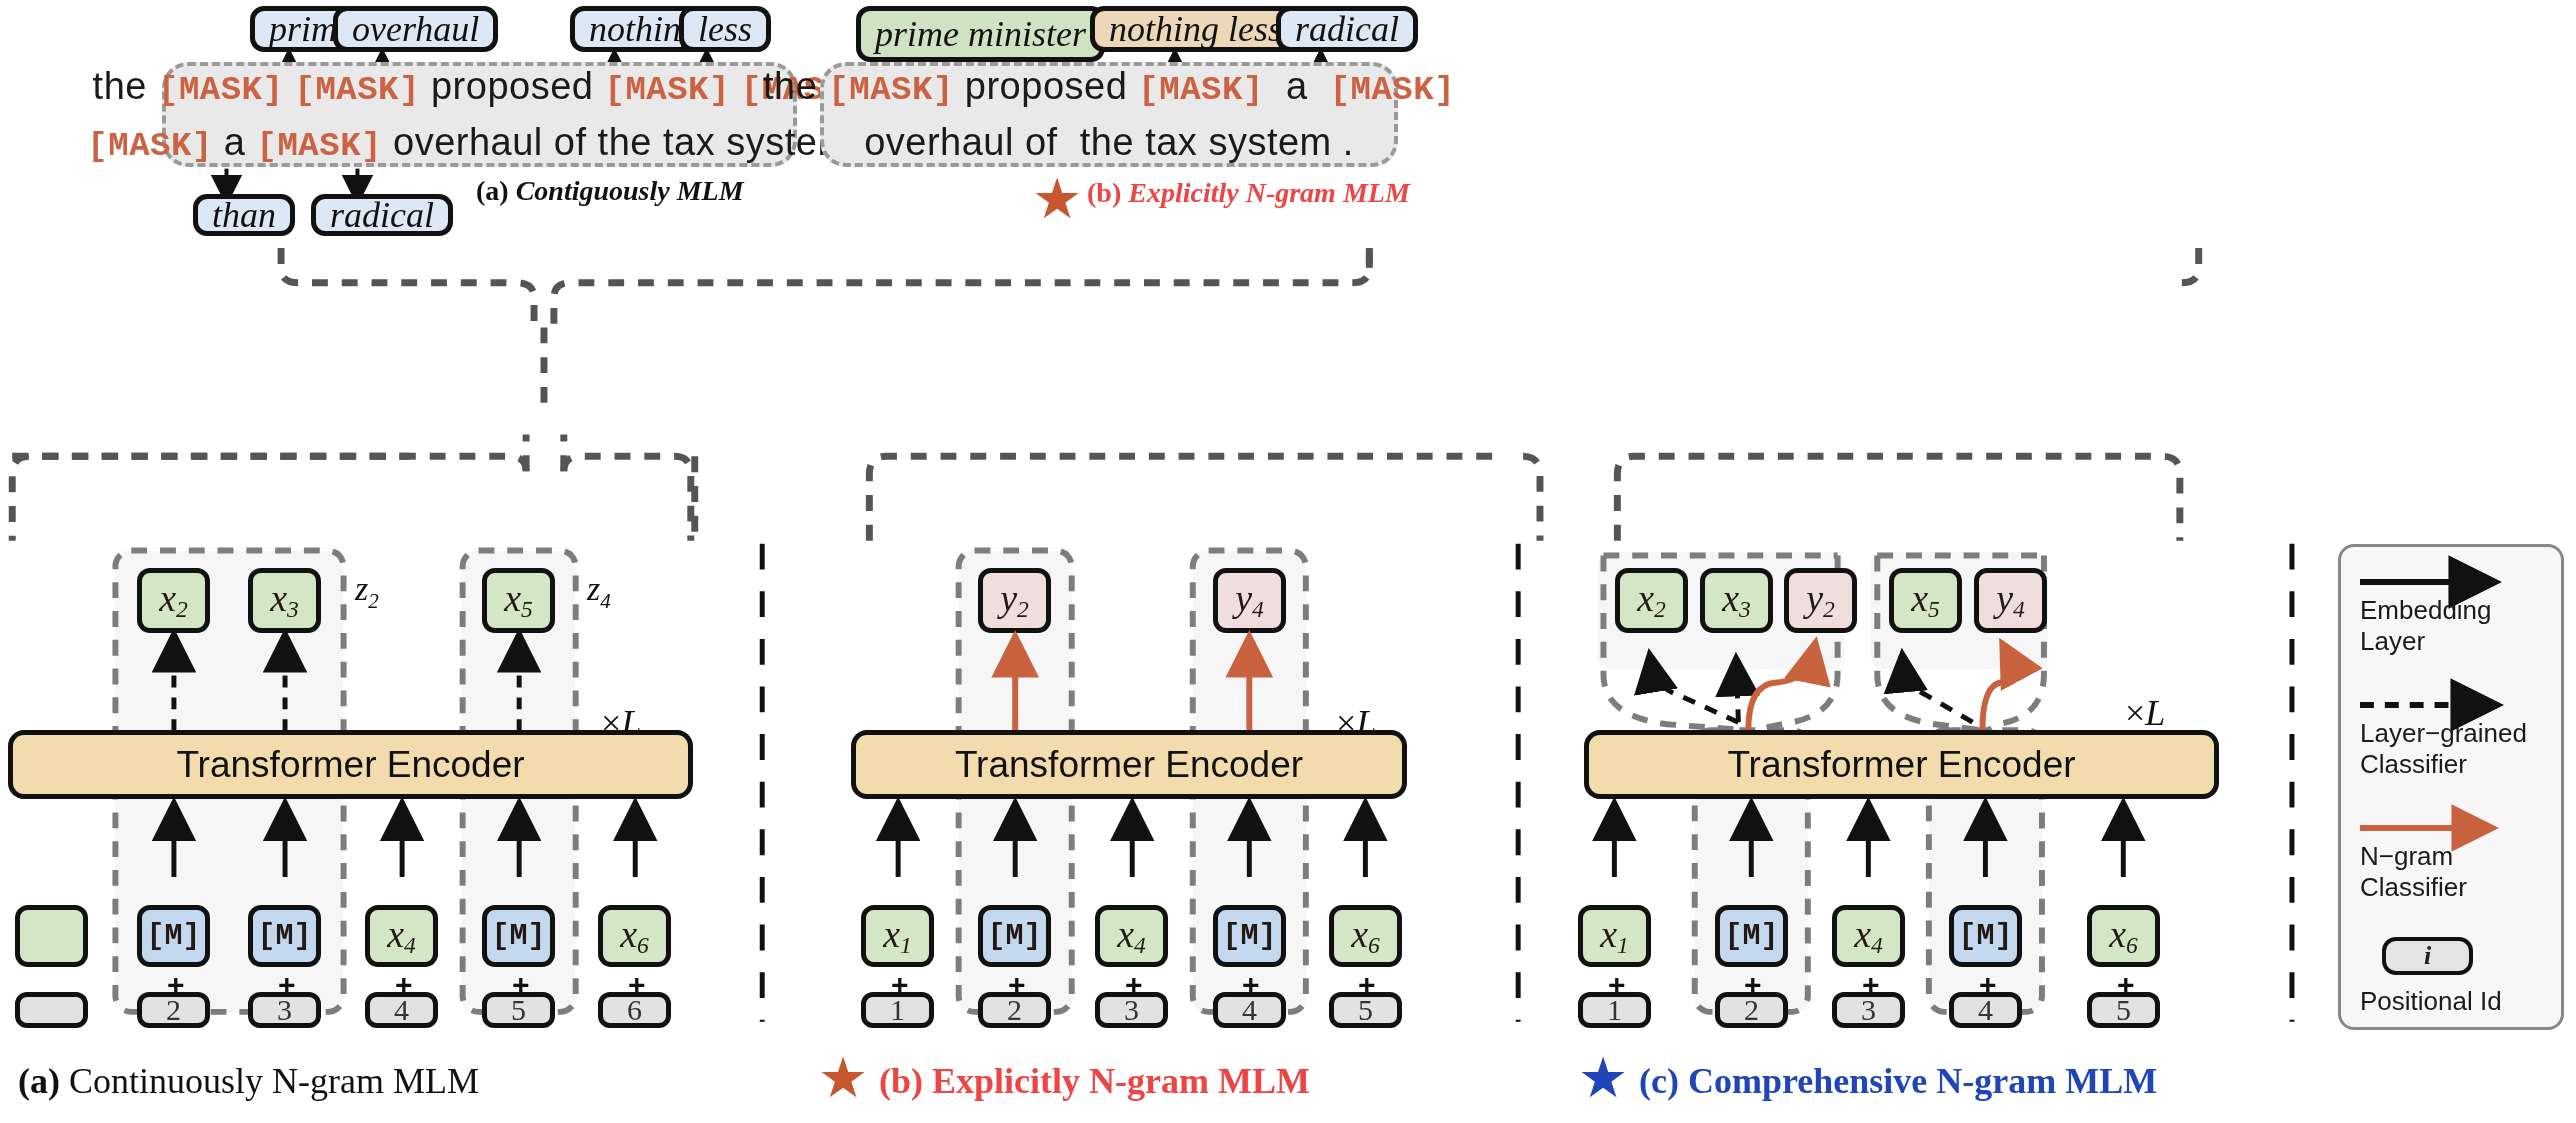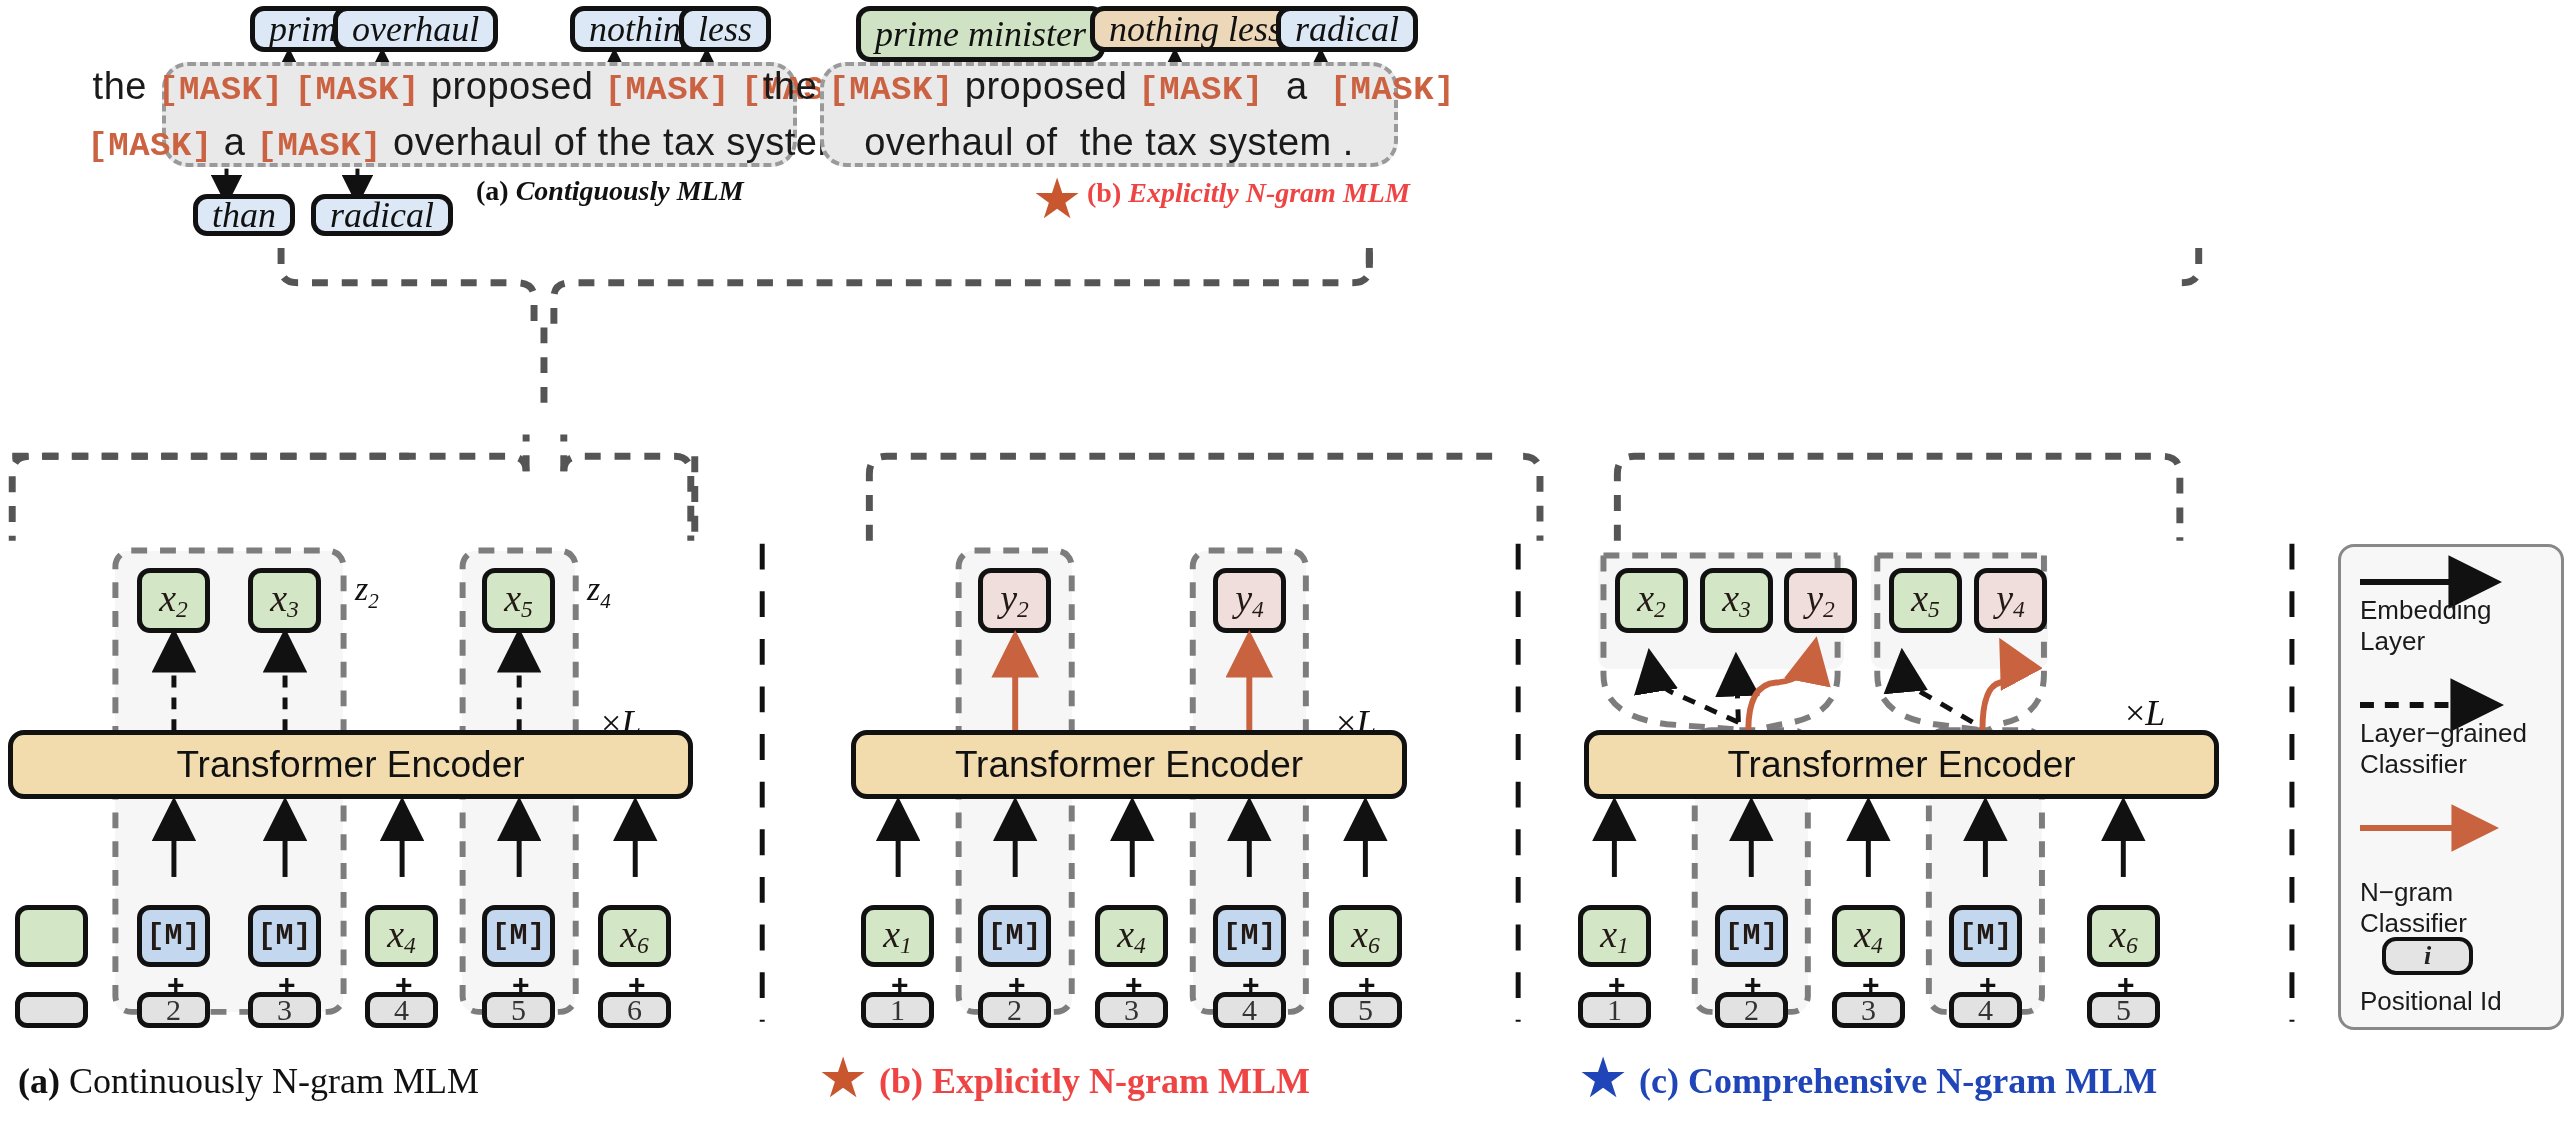--- a/index.html
+++ b/index.html
@@ -533,18 +533,18 @@
 <svg class="abs" style="left:2360px; top:695px; width:159px; height:20px;" viewBox="0 0 160 20" width="159" height="20">
   <line x1="0" y1="10" x2="112" y2="10" stroke="#111" stroke-width="6" stroke-dasharray="14 11"></line>
   <line x1="106" y1="10" x2="127" y2="10" stroke="#111" stroke-width="6" marker-end="url(#ah-black)"></line>
 </svg>
 <div class="legtext" style="left:2360px; top:718px;">Layer−grained
 Classifier</div>
 
 <svg class="abs" style="left:2360px; top:818px; width:159px; height:20px;" viewBox="0 0 160 20" width="159" height="20">
   <line x1="0" y1="10" x2="125" y2="10" stroke="#c8623f" stroke-width="6" marker-end="url(#ah-orange)"></line>
 </svg>
-<div class="legtext" style="left:2360px; top:841px;margin-top:36px;">N−gram
+<div class="legtext" style="left:2360px; top:841px;">N−gram
 Classifier</div>
 
 <div class="legpos" style="left:2382px; top:937px; width:91px; height:38px;">i</div>
 <div class="legtext" style="left:2360px; top:986px;">Positional Id</div>
 
 
 </body></html>

